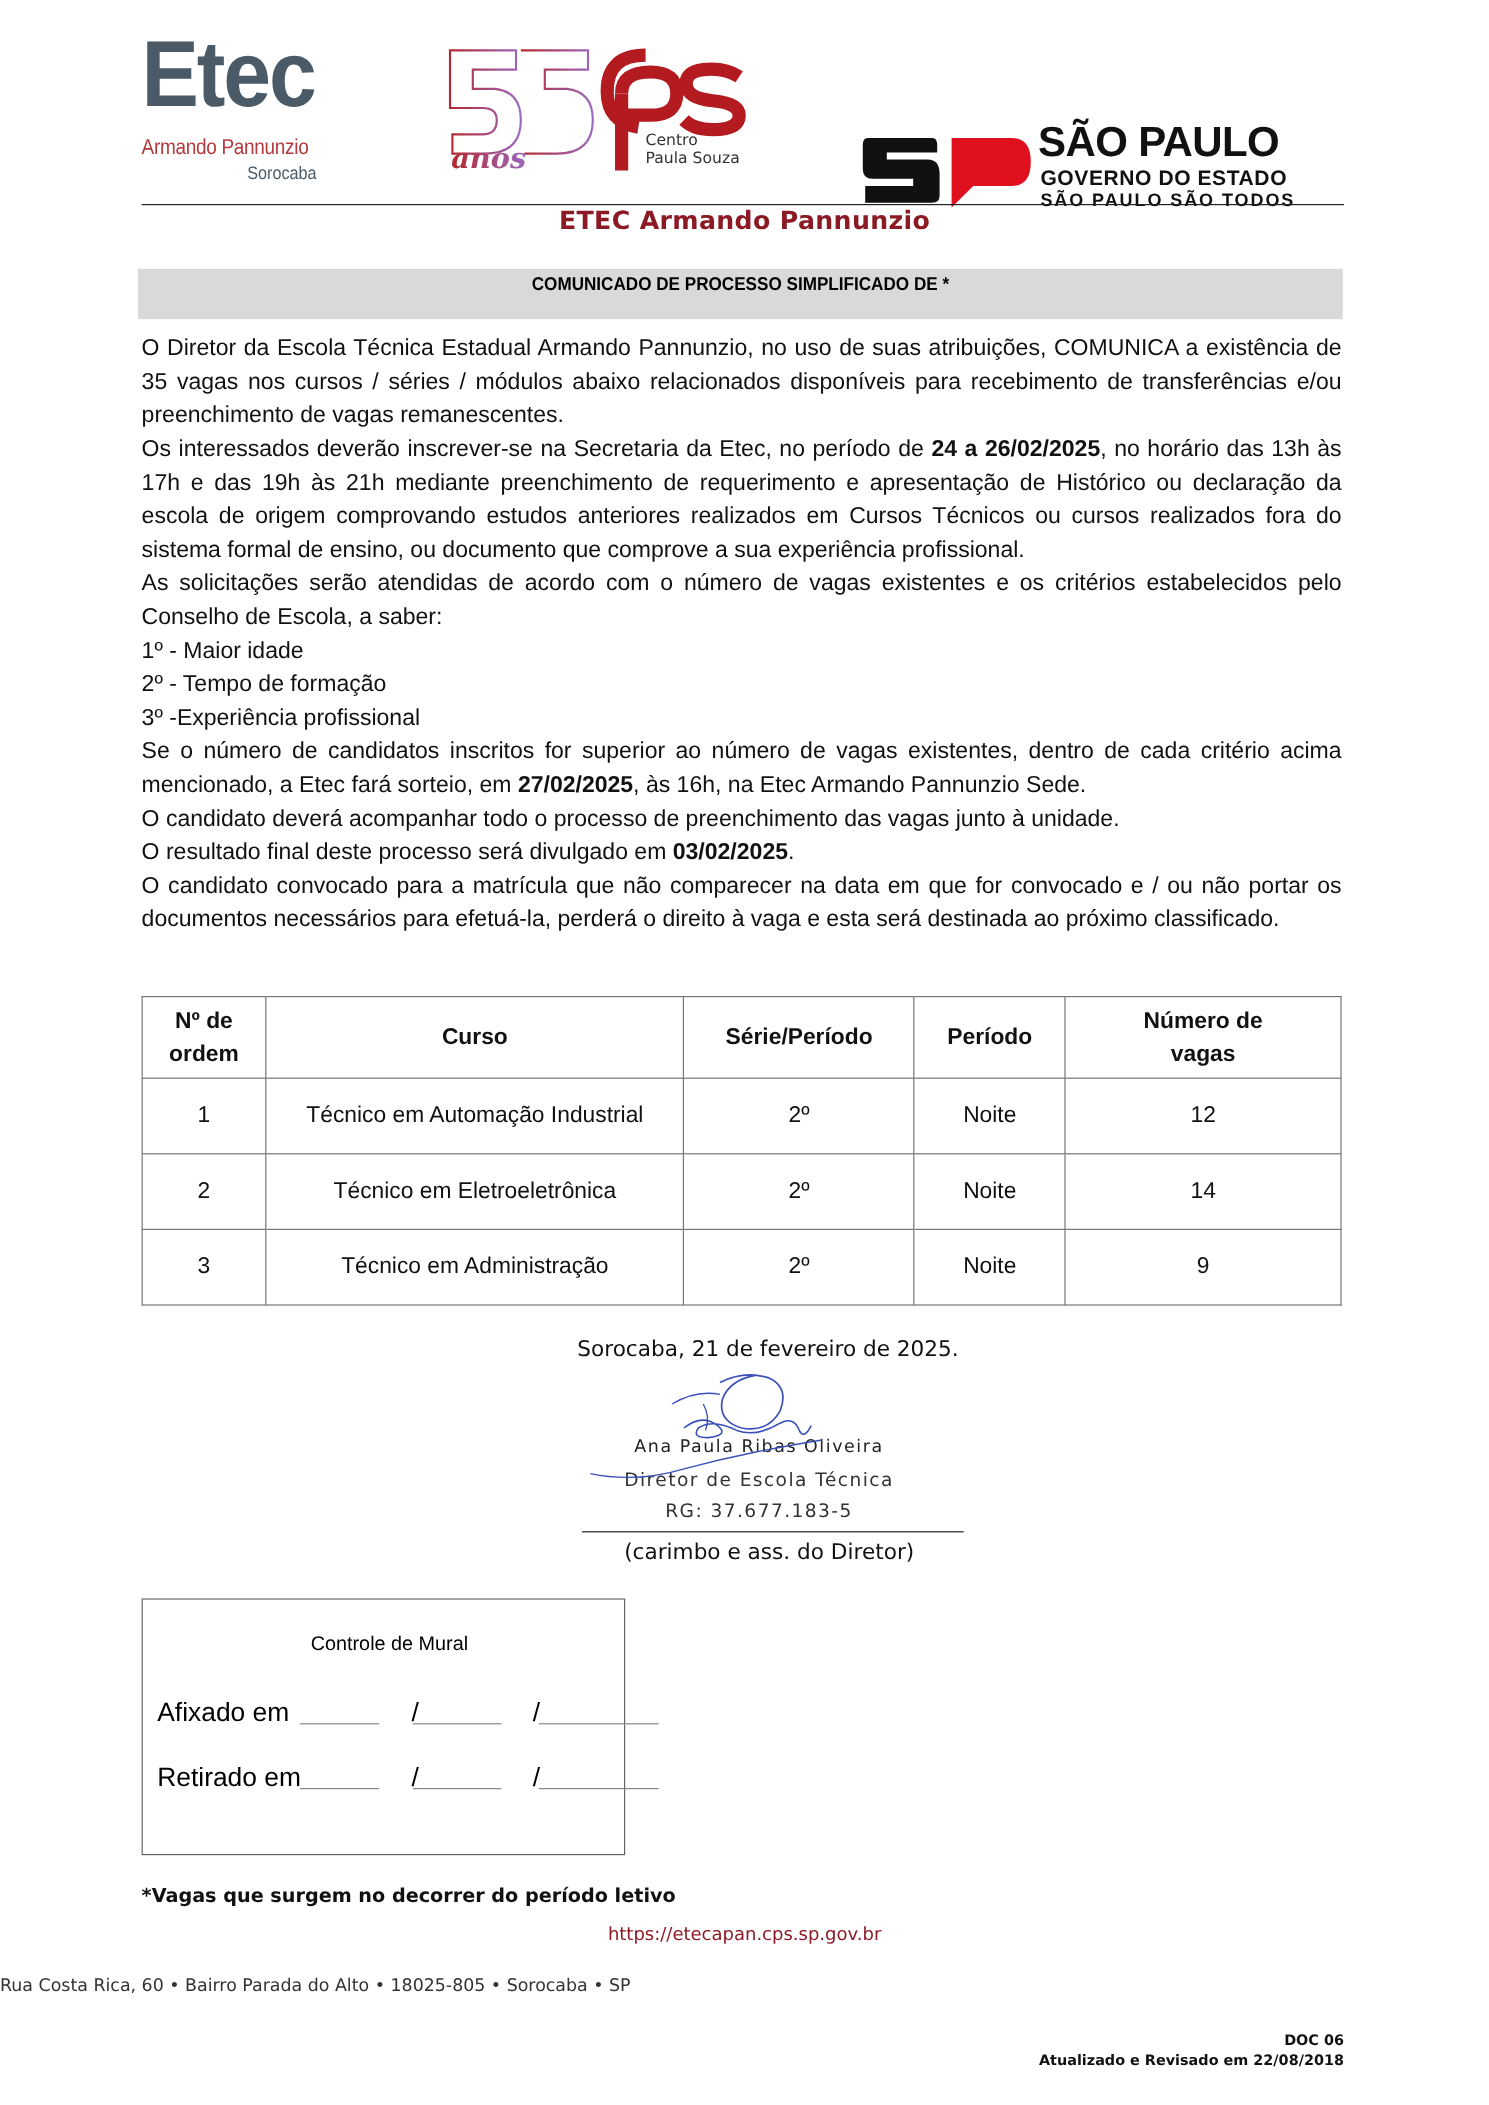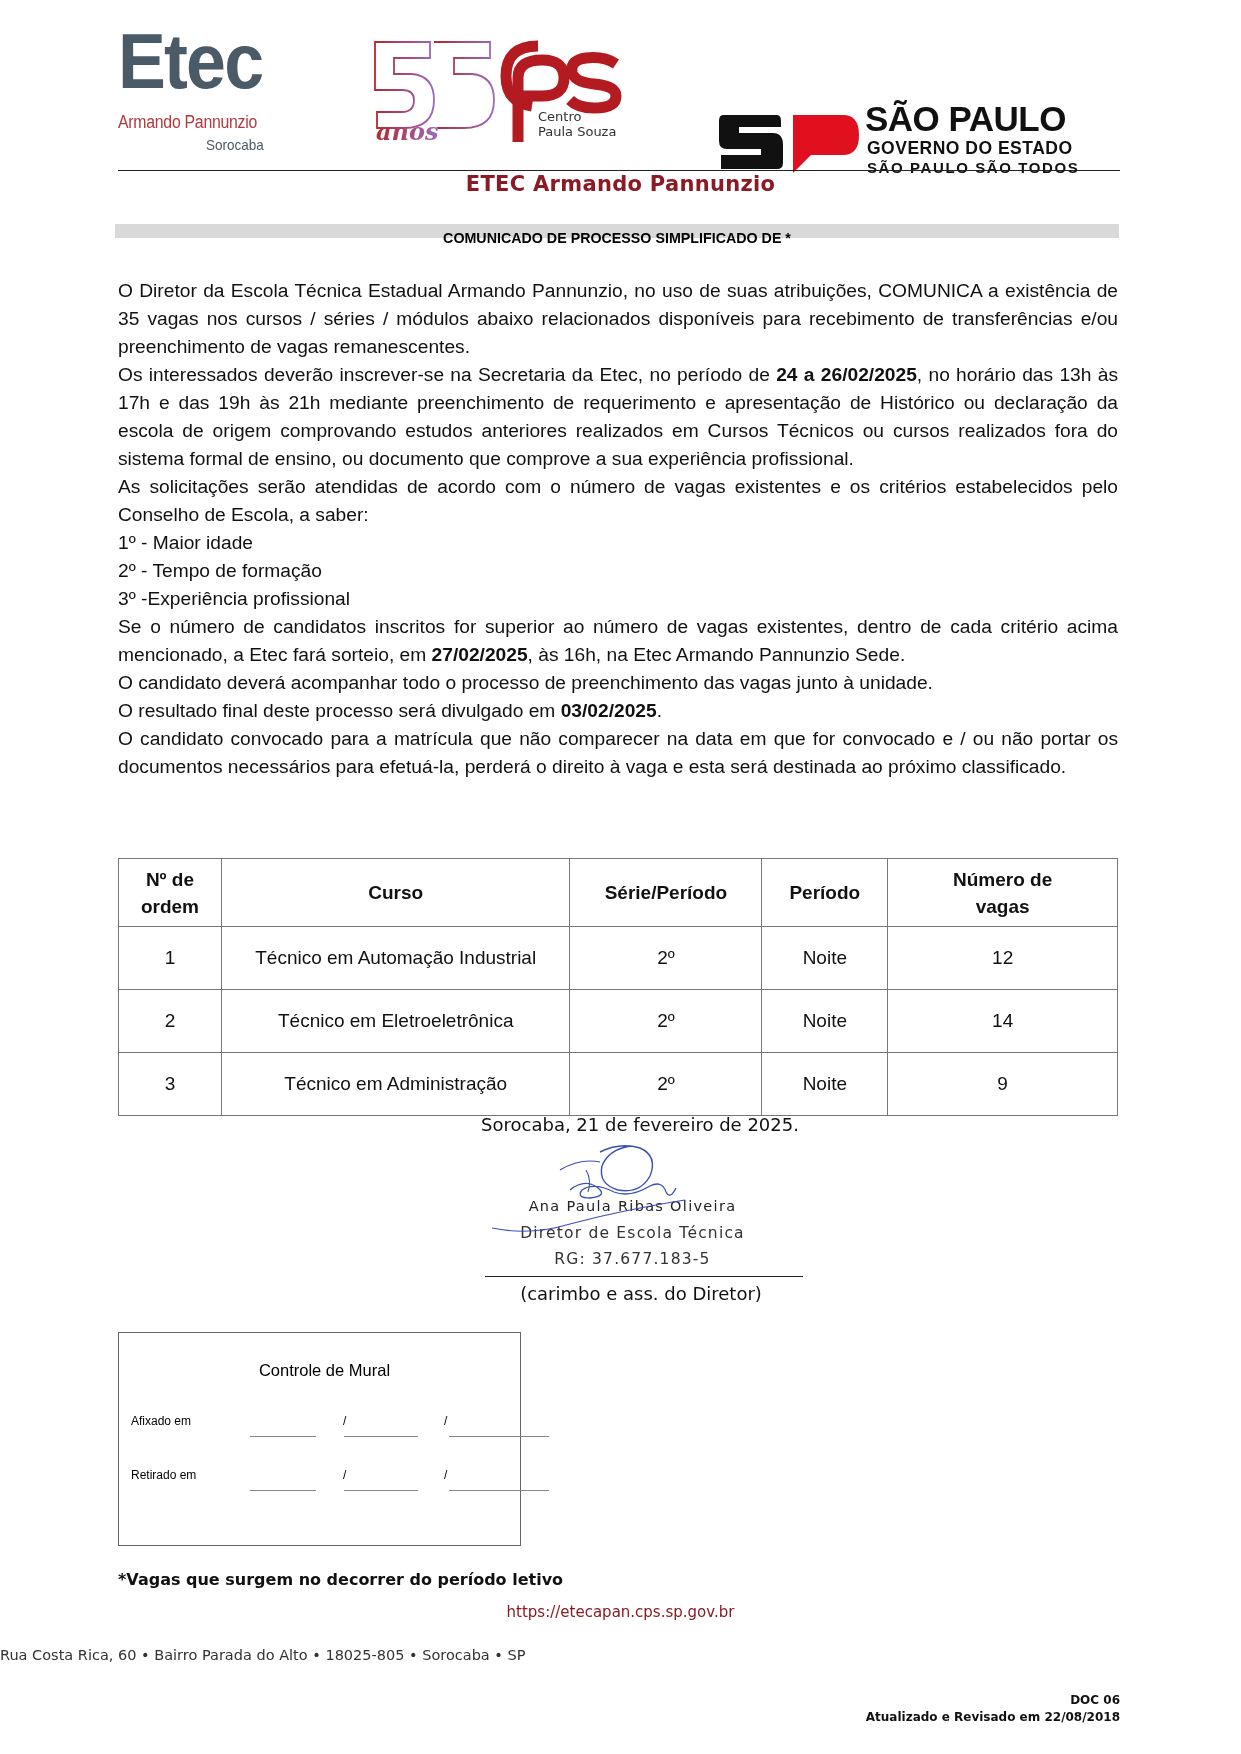--- a/index.html
+++ b/index.html
@@ -14,45 +14,45 @@
 
   .cps-logo { left: 372px; top: 36px; width: 290px; height: 110px; }
   .sp-logo { left: 715px; top: 58px; width: 360px; height: 80px; margin-top: 47px; }
   .sp-title { position: absolute; left: 150px; top: -6px; font-family: "Liberation Sans", sans-serif; font-weight: bold; font-size: 35px; color: #111; letter-spacing: -0.5px; white-space: nowrap; }
   .sp-sub1 { position: absolute; left: 152px; top: 33px; font-weight: bold; font-size: 17.5px; color: #111; letter-spacing: 0.5px; white-space: nowrap; }
   .sp-sub2 { position: absolute; left: 152px; top: 54px; font-weight: bold; font-size: 15px; color: #111; letter-spacing: 1.6px; white-space: nowrap; }
 
   .hr-top { left: 118px; top: 170px; width: 1002px; height: 0; border-top: 1.4px solid #222; }
   .title-red { left: 0; width: 1241px; top: 172px; text-align: center; font-family: "DejaVu Sans", sans-serif; font-weight: bold; font-size: 21px; color: #8b1a24; letter-spacing: 0.3px; }
 
-  .gray-bar { left: 115px; top: 224px; width: 1004px; height: 14px; background: #d9d9d9; }
+  .gray-bar { left: 115px; top: 224px; width: 1004px; height: 42px; background: #d9d9d9; }
   .gray-bar span { display: block; text-align: center; font-weight: bold; font-size: 15.5px; line-height: 27px; font-family: "Liberation Sans", sans-serif; transform: scaleX(0.92); }
 
   .body-text { left: 118px; top: 277px; width: 1000px; font-family: "Liberation Sans", sans-serif; font-size: 19.2px; line-height: 28px; color: #111; }
   .body-text p { margin: 0; text-align: justify; }
   .body-text b { font-weight: bold; }
 
   
-  .vagas-table { left: 118px; top: 858px; width: 1000px; border-collapse: collapse; font-family: "Liberation Sans", sans-serif; font-size: 19px; color: #111; }
+  .vagas-table { left: 118px; top: 830px; width: 1000px; border-collapse: collapse; font-family: "Liberation Sans", sans-serif; font-size: 19px; color: #111; }
   .vagas-table th, .vagas-table td { border: 1.3px solid #777; text-align: center; padding: 0 6px; }
   .vagas-table th { font-weight: bold; height: 67px; line-height: 27px; font-size: 19px; }
   .vagas-table td { height: 62px; }
 
   .place-date { left: 0; width: 1280px; top: 1114px; text-align: center; font-family: "DejaVu Sans", sans-serif; font-size: 18px; color: #111; }
   .sig-name { left: 0; width: 1265px; top: 1198px; text-align: center; font-family: "DejaVu Sans", sans-serif; font-size: 14.5px; color: #222; letter-spacing: 1.3px; }
   .sig-role { left: 0; width: 1265px; top: 1224px; text-align: center; font-family: "DejaVu Sans", sans-serif; font-size: 15.5px; color: #333; letter-spacing: 1.2px; }
   .sig-rg { left: 0; width: 1265px; top: 1250px; text-align: center; font-family: "DejaVu Sans", sans-serif; font-size: 15.5px; color: #333; letter-spacing: 1.2px; }
   .sig-line { left: 485px; top: 1276px; width: 318px; border-top: 1.3px solid #222; }
   .sig-caption { left: 0; width: 1282px; top: 1283px; text-align: center; font-family: "DejaVu Sans", sans-serif; font-size: 18px; color: #111; }
   .signature-svg { left: 490px; top: 1140px; width: 260px; height: 100px; }
 
   
   .mural { left: 118px; top: 1332px; width: 403px; height: 214px; border: 1.3px solid #666; box-sizing: border-box; font-family: "Liberation Sans", sans-serif; }
   .mural-title { position: absolute; left: 0; width: 100%; top: 28px; text-align: center; font-size: 16.5px; padding-left: 10px; box-sizing: border-box; }
-  .mural-row { position: absolute; left: 12px; right: 0; height: 24px; font-size: 12px; }
+  .mural-row { position: absolute; left: 12px; right: 0; height: 24px; font-size: 22px; }
   .mural-row .lbl { position: absolute; left: 0; top: 0; }
   .mural-row .blank { position: absolute; top: 22px; border-top: 1.3px solid #888; }
   .mural-row .slash { position: absolute; top: 0; }
 
   .footnote { left: 118px; top: 1570px; font-family: "DejaVu Sans", sans-serif; font-weight: bold; font-size: 16px; color: #111; }
   .url { left: 0; width: 1241px; top: 1603px; text-align: center; font-family: "DejaVu Sans", sans-serif; font-size: 15px; color: #8b1a24; }
   .address { left: 0; width: 1241px; top: 1647px; text-align: left; font-family: "DejaVu Sans", sans-serif; font-size: 14.5px; color: #333; }
   .doc-code { right: 121px; top: 1693px; font-family: "DejaVu Sans", sans-serif; font-weight: bold; font-size: 12px; color: #111; text-align: right; }
   .doc-rev { right: 121px; top: 1710px; font-family: "DejaVu Sans", sans-serif; font-weight: bold; font-size: 12px; color: #111; text-align: right; }
 </style>

